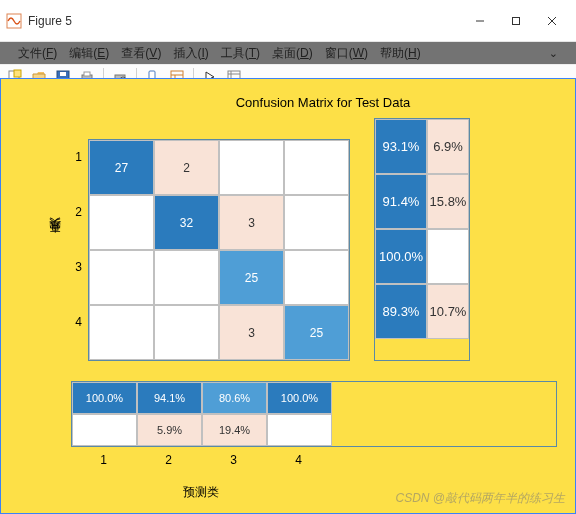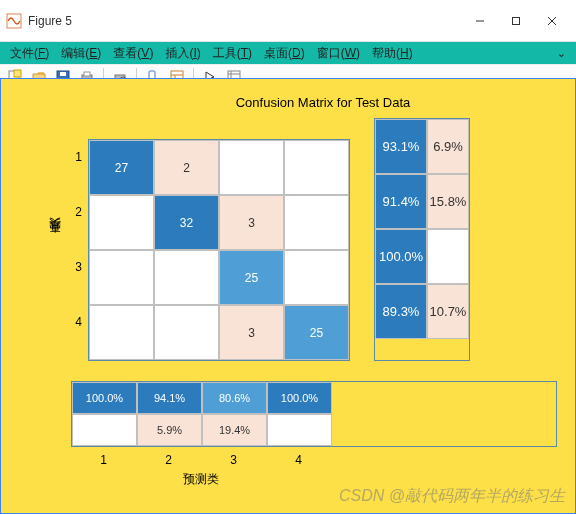--- a/index.html
+++ b/index.html
@@ -6,21 +6,21 @@
   body { width: 576px; height: 514px; background: #fff; overflow: hidden; position: relative; font-size: 12px; color: #000; }
 
   
   .titlebar { display: flex; align-items: center; height: 42px; background: #fff; border-bottom: 1px solid #e5e5e5; padding: 0 6px; }
   .titlebar .app-icon { width: 16px; height: 16px; margin-right: 6px; }
   .titlebar .title { flex: 1; font-size: 12px; color: #333; }
   .winbtn { width: 36px; height: 28px; display: flex; align-items: center; justify-content: center; color: #444; }
   .winbtn svg { width: 10px; height: 10px; }
 
   
-  .menubar { display: flex; align-items: center; height: 22px; padding: 0 4px; font-size: 12px; background: #14b8a6; }
+  .menubar { display: flex; align-items: center; height: 22px; padding: 0 12px; font-size: 12px; background: #737373; }
   .menubar .menuitem { padding: 2px 6px; color: #222; }
   .menubar .menuitem .mn { text-decoration: underline; }
   .menubar .spacer { flex: 1; }
   .menubar .menu-more { font-size: 11px; padding: 0 6px; color: #222; }
 
   
   .toolbar { display: flex; align-items: center; height: 26px; padding: 0 4px; gap: 2px; background: #fcfcfc; border-top: 1px solid #eee; border-bottom: 1px solid #ccc; }
   .tbtn { width: 22px; height: 22px; display: flex; align-items: center; justify-content: center; border-radius: 2px; }
   .tsep { width: 1px; height: 18px; background: #d0d0d0; margin: 0 3px; }
 
@@ -45,24 +45,24 @@
 
   .side-matrix { display: grid; grid-template-columns: 52px 42px; grid-template-rows: repeat(4, 55px); border: 1px solid #5b8aa5; }
   .side-matrix .cell { font-size: 13px; }
 
   .bottom-area { margin-top: 20px; margin-left: 52px; display: flex; flex-direction: column; }
   .col-matrix { display: grid; grid-template-columns: repeat(4, 65px); grid-template-rows: 32px 32px; border: 1px solid #5b8aa5; }
   .col-matrix .cell { font-size: 11px; }
 
   .xticks { display: grid; grid-template-columns: repeat(4, 65px); margin-top: 6px; }
   .xticks div { text-align: center; font-size: 12px; }
-  .xlabel { text-align: center; font-size: 12px; margin-top: 4px; width: 260px; }
-
-  
-  .watermark { position: absolute; right: 10px; bottom: 6px; color: rgba(120,120,120,0.55); font-size: 16px; font-style: italic; pointer-events: none; white-space: nowrap; }
+  .xlabel { text-align: center; font-size: 12px; margin-top: 17px; width: 260px; }
+
+  
+  .watermark { position: absolute; right: 10px; bottom: 6px; color: rgba(120,120,120,0.55); font-size: 12px; font-style: italic; pointer-events: none; white-space: nowrap; }
 </style>
 </head>
 <body>
 
 <div class="titlebar">
   <svg class="app-icon" viewBox="0 0 16 16">
     <rect x="1" y="1" width="14" height="14" fill="#fff" stroke="#dd8452"></rect>
     <path d="M2 8 Q5 2 8 8 T14 8" stroke="#d95319" fill="none" stroke-width="1.4"></path>
   </svg>
   <span class="title">Figure 5</span>

